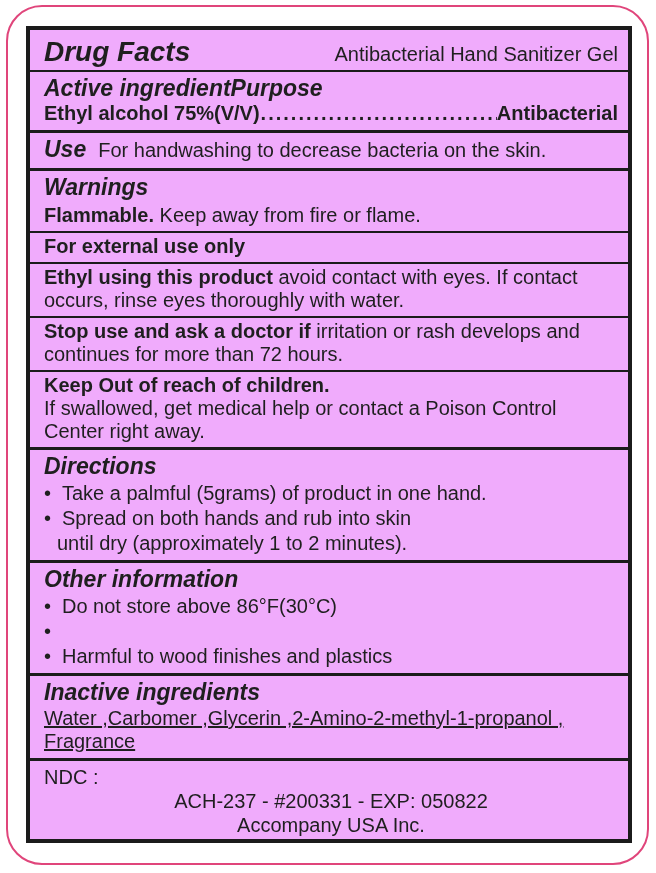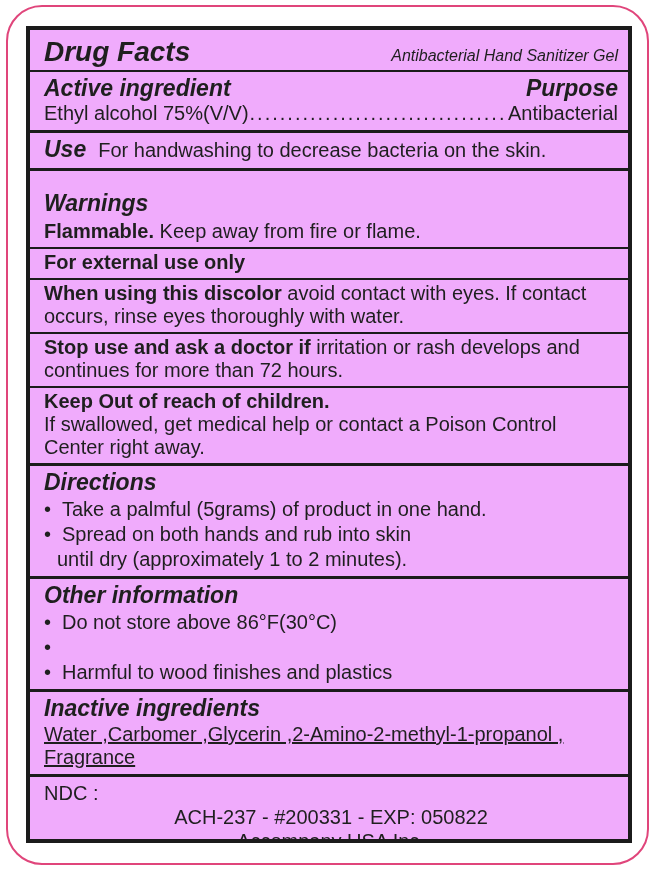--- a/index.html
+++ b/index.html
@@ -17,26 +17,26 @@
     position:absolute;left:26px;top:26px;width:606px;height:817px;
     border:4px solid #1b1b1b;box-sizing:border-box;background:#f0abfc;
     overflow:hidden;display:flex;flex-direction:column;
   }
   .sec{border-bottom:3px solid #1b1b1b;padding:3px 10px 5px 14px;}
   .sec:last-child{border-bottom:none;}
   .h{font-style:italic;font-weight:bold;font-size:23px;line-height:27px;}
   .header{display:flex;justify-content:space-between;align-items:baseline;
     padding-top:7px;padding-bottom:3px;border-bottom-width:2px;}
   .title{font-style:italic;font-weight:bold;font-size:28px;line-height:30px;}
-  .product{font-size:16px;font-style:italic;}
-  .hrow{display:flex;justify-content:space-between;align-items:baseline;}
-  .leader-row{display:flex;align-items:baseline;white-space:nowrap;}
+  .product{font-size:20px;}
+  .hrow{display:flex;align-items:baseline;}
+  .leader-row{display:flex;align-items:baseline;white-space:nowrap;font-weight:bold;}
   .dots{flex:1 1 auto;overflow:hidden;letter-spacing:2px;padding:0 1px;}
   .use-line .h{margin-right:12px;}
-  .warnings{padding:0;margin-top:16px;}
+  .warnings{padding:0;}
   .whead{padding:3px 10px 1px 14px;}
   .wp{padding:2px 10px 4px 14px;border-bottom:2px solid #1b1b1b;}
   .wp:last-child{border-bottom:none;}
   .wp b.block{display:block;}
   .brow{display:flex;line-height:24px;padding-top:1px;}
   .bullet{width:18px;flex:0 0 18px;}
   .indent{padding-left:13px;}
   .fin-text{padding-top:1px;text-decoration:underline;}
   .footer{padding-top:4px;padding-bottom:5px;}
   .frow1{display:flex;line-height:24px;}
@@ -71,21 +71,21 @@
     <div class="sec use-line">
       <span class="h">Use</span><span>For handwashing to decrease bacteria on the skin.</span>
     </div>
 
     <div class="sec warnings">
       <div class="whead">
         <span class="h">Warnings</span>
       </div>
       <div class="wp"><b>Flammable.</b><span> Keep away from fire or flame.</span></div>
       <div class="wp"><b>For external use only</b><span></span></div>
-      <div class="wp"><b>When using this discolor</b><span> avoid contact with eyes. If contact occurs, rinse eyes thoroughly with water.</span></div>
+      <div class="wp"><b>Ethyl using this product</b><span> avoid contact with eyes. If contact occurs, rinse eyes thoroughly with water.</span></div>
       <div class="wp"><b>Stop use and ask a doctor if</b><span> irritation or rash develops and continues for more than 72 hours.</span></div>
       <div class="wp"><b class="block">Keep Out of reach of children.</b><span>If swallowed, get medical help or contact a Poison Control Center right away.</span></div>
     </div>
 
     <div class="sec">
       <div class="h">Directions</div>
       <div class="brow">
         <span class="bullet">•</span>
         <span>Take a palmful (5grams) of product in one hand.</span>
       </div>

